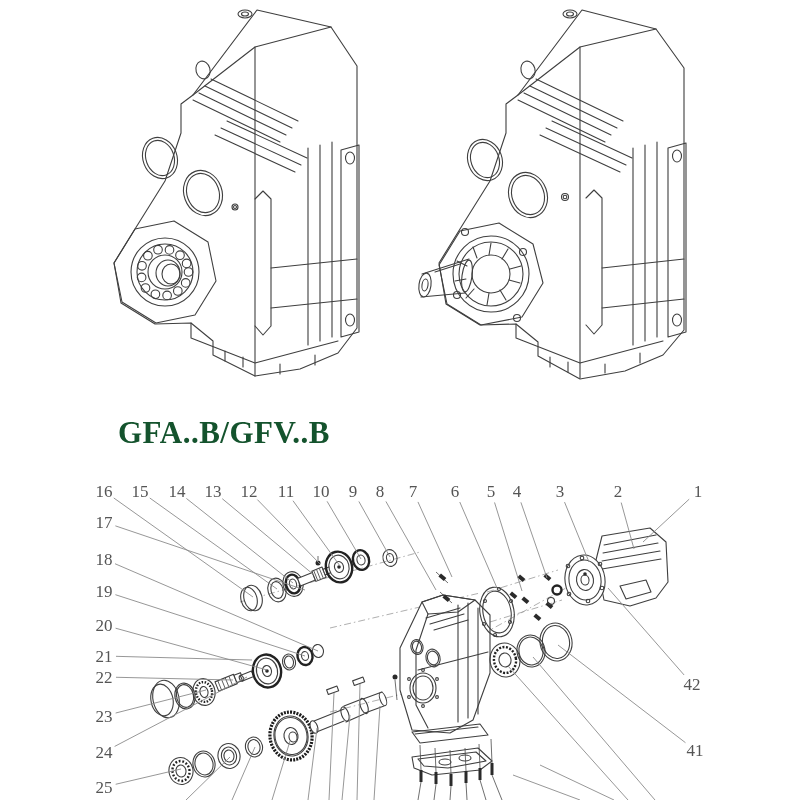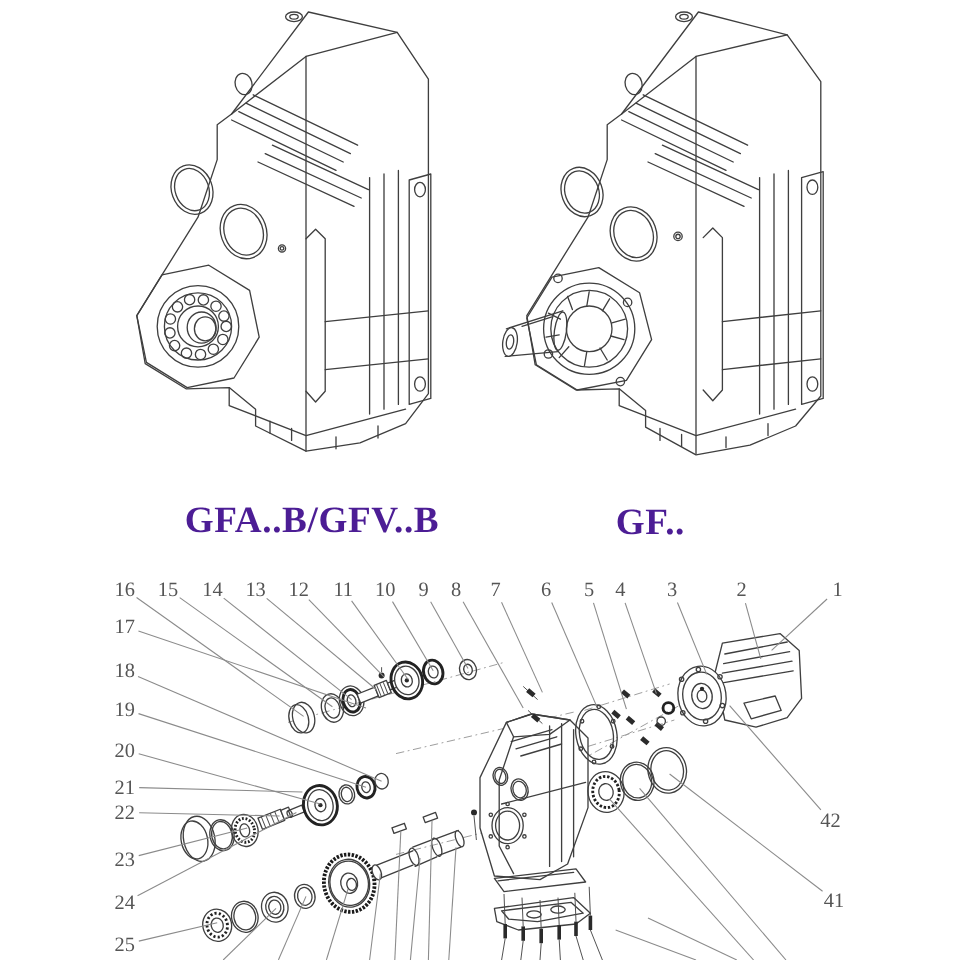--- a/index.html
+++ b/index.html
@@ -9,21 +9,21 @@
   .ln{stroke:#3f3f3f;stroke-width:1.1;fill:none;stroke-linejoin:round;stroke-linecap:round;}
   .lnf{stroke:#3f3f3f;stroke-width:1.1;fill:#ffffff;stroke-linejoin:round;}
   .thin{stroke:#4a4a4a;stroke-width:0.8;fill:none;}
   .dark{stroke:#222222;stroke-width:2.4;fill:none;}
   .darker{stroke:#1b1b1b;stroke-width:3.2;fill:none;}
   .fill-dark{fill:#2a2a2a;stroke:none;}
   .dash{stroke:#9a9a9a;stroke-width:0.8;fill:none;stroke-dasharray:7 3 1.5 3;}
   .leader{stroke:#8b8b8b;stroke-width:0.9;fill:none;}
   .callout-num{font-family:"Liberation Serif",serif;font-size:17px;fill:#555555;}
   .model-title{position:absolute;font-family:"Liberation Serif",serif;font-weight:700;
-               color:#4c1d95;text-align:center;font-size:31px;letter-spacing:0.5px;}
+               color:#14532d;text-align:left;font-size:31px;letter-spacing:0.5px;}
 </style>
 </head>
 <body>
 
 <div class="canvas">
 
   <svg style="left:95px;top:0;" width="300" height="390" viewBox="0 0 300 390">
     <g>
       <path class="ln" d="M162,10 L98,95 L86,104 L86,133 L70,181 L40,229 L19,263 L26,303 L60,324 L96,323 L118,341 L118,355 L160,376 L205,369 L243,353 L262,328 L262,66 L236,27 Z"></path>
       <path class="ln" d="M98,95 L160,47 L236,27"></path>
@@ -136,21 +136,20 @@
       <path class="ln" d="M181,198 L189,190 L197,198 L197,325 L189,334 L181,325"></path>
     </g>
     <g>
       <path class="ln" d="M263,148 L281,143 L281,332 L263,337 Z"></path>
       <ellipse class="ln" cx="272" cy="156" rx="4.5" ry="6"></ellipse>
       <ellipse class="ln" cx="272" cy="320" rx="4.5" ry="6"></ellipse>
     </g>
   </svg>
 
   <div class="model-title" style="left:118px;top:415px;width:284px;">GFA..B/GFV..B</div>
-  <div class="model-title" style="left:462px;top:417px;width:160px;">GF..</div>
 
   <svg id="exploded-svg" style="left:0;top:470px;" width="800" height="330" viewBox="0 470 800 330">
 
     <g>
       <path class="dash" d="M240,602 L420,552"></path>
       <path class="dash" d="M330,628 L480,593"></path>
       <path class="dash" d="M330,712 L434,686"></path>
       <path class="dash" d="M445,655 L575,583"></path>
       <path class="dash" d="M490,622 L562,600 M487,592 L558,570"></path>
     </g>

